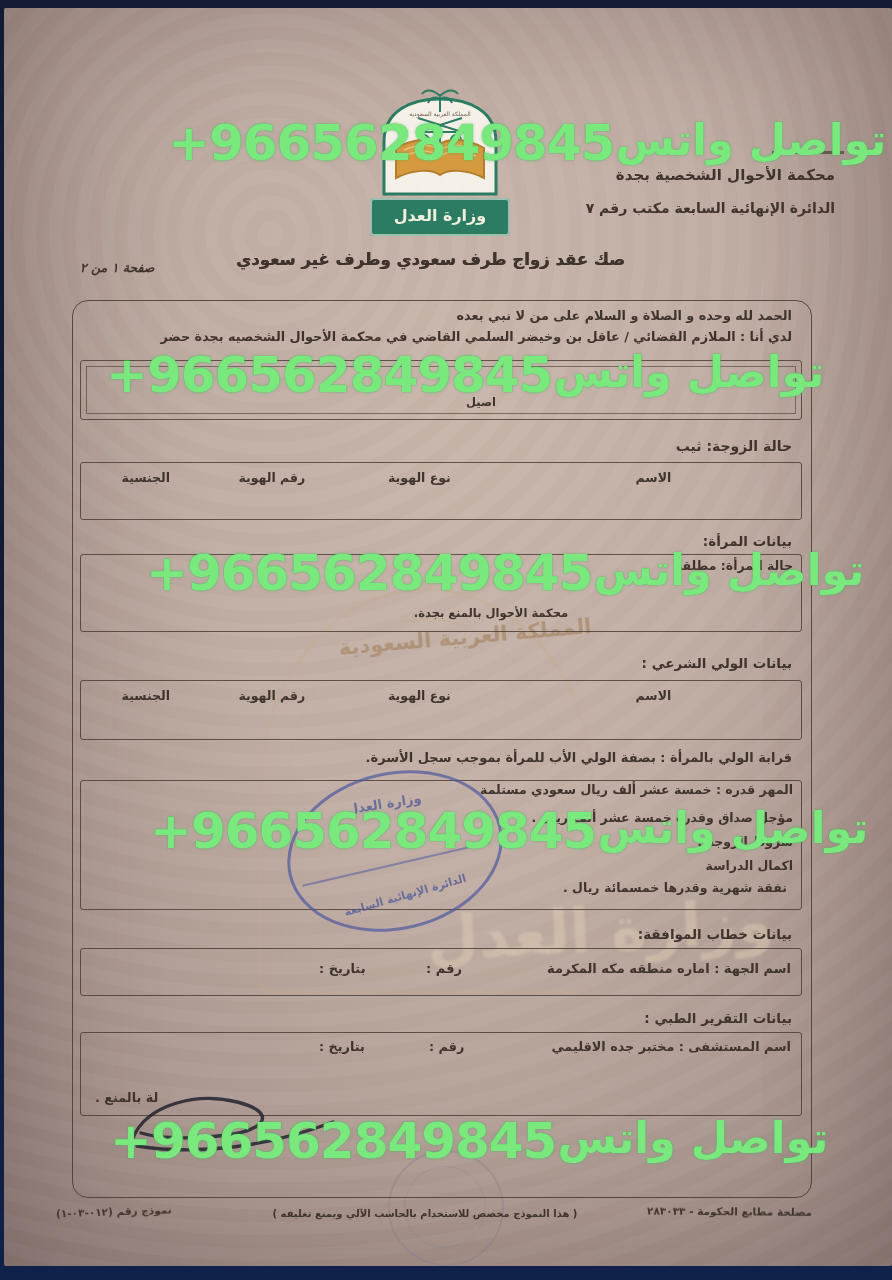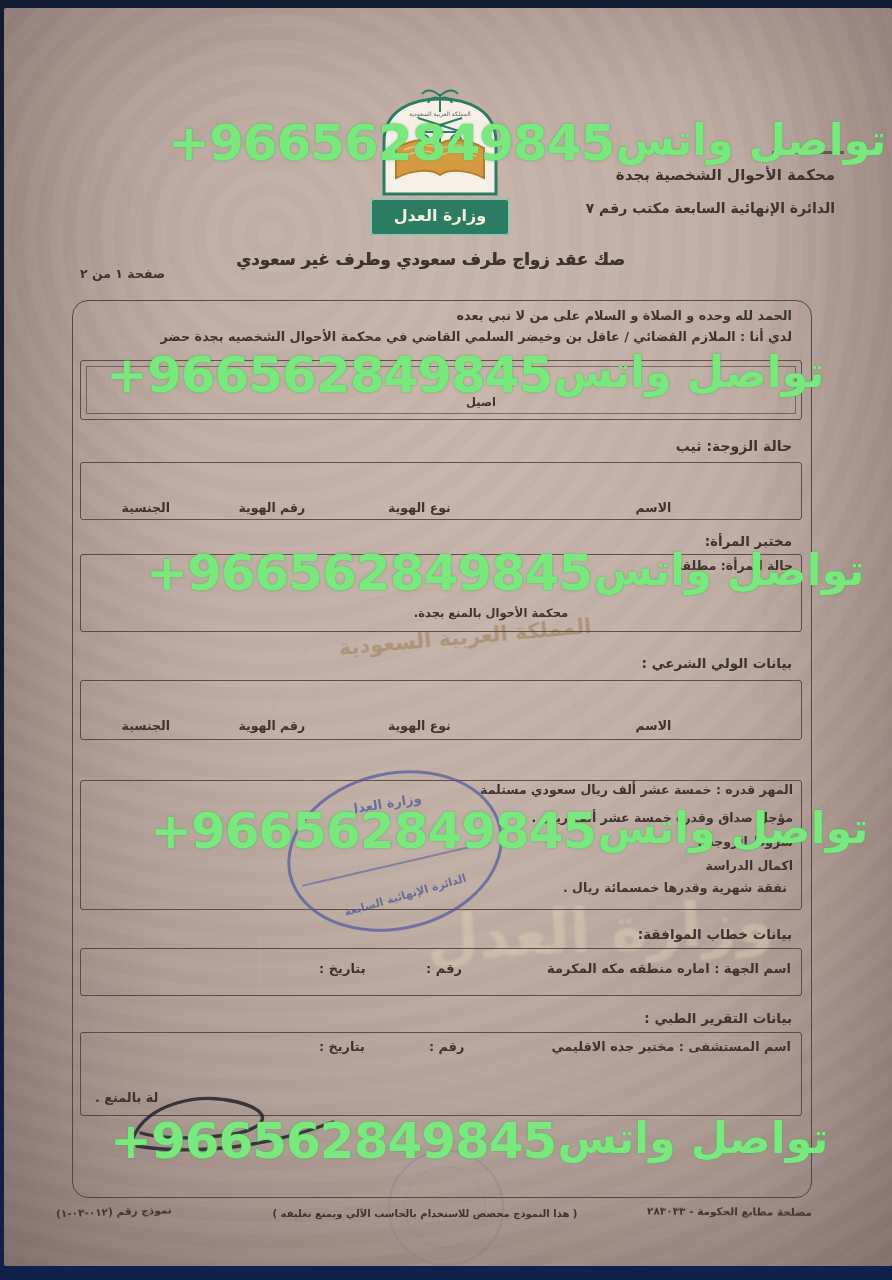--- a/index.html
+++ b/index.html
@@ -10,21 +10,21 @@
          background:radial-gradient(ellipse at 52% 30%, #c9b6ab 0%, #c1aea5 40%, #ac9991 72%, #93817d 100%);
          box-shadow:inset 0 0 150px rgba(70,48,46,.32);border-radius:2px;}
   .paper::after{content:"";position:absolute;inset:0;
          background:repeating-radial-gradient(circle at 30% 18%, rgba(255,255,255,.018) 0 13px, rgba(90,60,50,.02) 13px 26px);}
   .abs{position:absolute;}
   .ar{direction:rtl;color:#3f342d;font-weight:700;white-space:nowrap;}
   .soft{filter:blur(.3px);}
   .fbox{position:absolute;border:1.6px solid rgba(72,58,50,.82);border-radius:3px;z-index:10;}
   .mainbox{position:absolute;border:1.8px solid rgba(70,57,49,.85);border-radius:16px;z-index:9;}
   .thead{display:flex;flex-direction:row-reverse;padding-top:7px;font-size:12.5px;}
-  .thead span{text-align:center;color:#3f342d;font-weight:700;direction:rtl;margin-top:30px;}
+  .thead span{text-align:center;color:#3f342d;font-weight:700;direction:rtl;}
   .c-name{width:41%;} .c-idtype{width:24%;} .c-idnum{width:17%;} .c-nat{width:18%;}
   .wm{position:absolute;display:flex;direction:ltr;align-items:center;z-index:40;
       color:#79e97e;font-weight:700;letter-spacing:-1px;
       text-shadow:0 0 3px rgba(70,190,95,.5), 0 0 1px rgba(40,130,60,.6);}
   .wm .num{font-size:50px;line-height:1;}
   .wm .lbl{font-size:43px;line-height:1;direction:rtl;margin-left:1px;letter-spacing:0;padding-bottom:6px;text-align:center;}
   .ghost{position:absolute;z-index:2;}
   .stamp{position:absolute;left:286px;top:772px;width:212px;height:152px;z-index:20;
          border:3px solid rgba(70,85,158,.72);border-radius:50%;transform:rotate(-13deg);opacity:.92;}
   .stamp .chord{position:absolute;left:8px;top:88px;width:192px;height:2px;background:rgba(70,85,158,.55);}
@@ -78,21 +78,21 @@
       </g>
       <path d="M22,62 C40,52 58,52 66,58 C74,52 92,52 110,62 L110,92 C92,83 74,83 66,89 C58,83 40,83 22,92 Z" fill="#d59a40" stroke="#b37e2c" stroke-width="2"></path>
       <path d="M30,64 C44,58 56,58 64,63 M30,70 C44,64 56,64 64,69 M68,63 C76,58 88,58 102,64 M68,69 C76,64 88,64 102,70" stroke="#ecc27a" stroke-width="1.5" fill="none"></path>
     </svg>
     <div class="abs ar" style="left:18px;top:24px;width:96px;text-align:center;font-size:6px;color:#6d5c4c;font-weight:400;">المملكة العربية السعودية</div>
     <div class="abs" style="left:-4px;top:112px;width:140px;height:38px;background:#2b7c62;border-radius:4px;box-shadow:0 0 0 2px rgba(250,246,238,.55) inset;">
       <div class="abs ar" style="left:0;top:8px;width:140px;text-align:center;font-size:16px;color:#f3efdf;">وزارة العدل</div>
     </div>
   </div>
 
-  <div class="abs ar soft" style="left:80px;top:266px;font-size:12.5px;z-index:10;">صفحة ١ من ٢</div>
+  <div class="abs ar soft" style="left:80px;top:260px;font-size:12.5px;z-index:10;font-style:italic;">صفحة ١ من ٢</div>
   <div class="abs ar soft" style="left:255px;top:250px;width:370px;text-align:center;font-size:16.5px;z-index:10;text-shadow:.4px 0 0 #3f342d;">صك عقد زواج طرف سعودي وطرف غير سعودي</div>
 
   <div class="mainbox" style="left:72px;top:300px;width:738px;height:896px;"></div>
 
   <div class="abs ar soft" style="left:400px;top:308px;width:392px;text-align:right;font-size:12.8px;z-index:10;">الحمد لله وحده و الصلاة و السلام على من لا نبي بعده</div>
   <div class="abs ar soft" style="left:175px;top:329px;width:617px;text-align:right;font-size:12.8px;z-index:10;">لدي أنا : الملازم القضائي / عاقل بن وخيضر السلمي    القاضي في  محكمة الأحوال الشخصيه بجدة حضر</div>
 
   <div class="fbox soft" style="left:80px;top:360px;width:720px;height:58px;">
     <div class="abs" style="left:5px;top:5px;right:5px;bottom:5px;border:1.2px solid rgba(72,58,50,.6);"></div>
     <div class="abs ar" style="left:330px;top:34px;width:140px;text-align:center;font-size:11.5px;">اصيل</div>
@@ -102,35 +102,36 @@
 
   <div class="fbox soft" style="left:80px;top:462px;width:720px;height:56px;">
     <div class="thead">
       <span class="c-name">الاسم</span>
       <span class="c-idtype">نوع الهوية</span>
       <span class="c-idnum">رقم الهوية</span>
       <span class="c-nat">الجنسية</span>
     </div>
   </div>
 
-  <div class="abs ar soft" style="left:560px;top:533px;width:232px;text-align:right;font-size:13.5px;z-index:10;">مختبر المرأة:</div>
+  <div class="abs ar soft" style="left:560px;top:533px;width:232px;text-align:right;font-size:13.5px;z-index:10;">بيانات المرأة:</div>
   <div class="fbox soft" style="left:80px;top:554px;width:720px;height:76px;">
     <div class="abs ar" style="right:8px;top:3px;font-size:12.5px;">حالة المرأة: مطلقة</div>
     <div class="abs ar" style="left:270px;top:51px;width:280px;text-align:center;font-size:11.5px;">محكمة الأحوال بالمنع بجدة.</div>
   </div>
 
   <div class="abs ar soft" style="left:540px;top:655px;width:252px;text-align:right;font-size:13.5px;z-index:10;">بيانات الولي الشرعي :</div>
   <div class="fbox soft" style="left:80px;top:680px;width:720px;height:58px;">
     <div class="thead">
       <span class="c-name">الاسم</span>
       <span class="c-idtype">نوع الهوية</span>
       <span class="c-idnum">رقم الهوية</span>
       <span class="c-nat">الجنسية</span>
     </div>
   </div>
+  <div class="abs ar soft" style="left:300px;top:750px;width:492px;text-align:right;font-size:13px;z-index:10;">قرابة الولي بالمرأة  :  بصفة الولي الأب للمرأة    بموجب سجل الأسرة.</div>
 
   <div class="fbox soft" style="left:80px;top:780px;width:720px;height:128px;">
     <div class="abs ar" style="right:8px;top:1px;font-size:12.5px;">المهر قدره :  خمسة عشر ألف ريال سعودي مستلمة</div>
     <div class="abs ar" style="right:8px;top:29px;font-size:12.5px;">مؤجل صداق وقدره خمسة عشر ألف ريال .</div>
     <div class="abs ar" style="right:8px;top:53px;font-size:12.5px;">شروط الزوجة :</div>
     <div class="abs ar" style="right:8px;top:77px;font-size:12.5px;">اكمال الدراسة</div>
     <div class="abs ar" style="right:14px;top:99px;font-size:12.5px;">نفقة شهرية وقدرها خمسمائة ريال .</div>
   </div>
 
   <div class="stamp">

